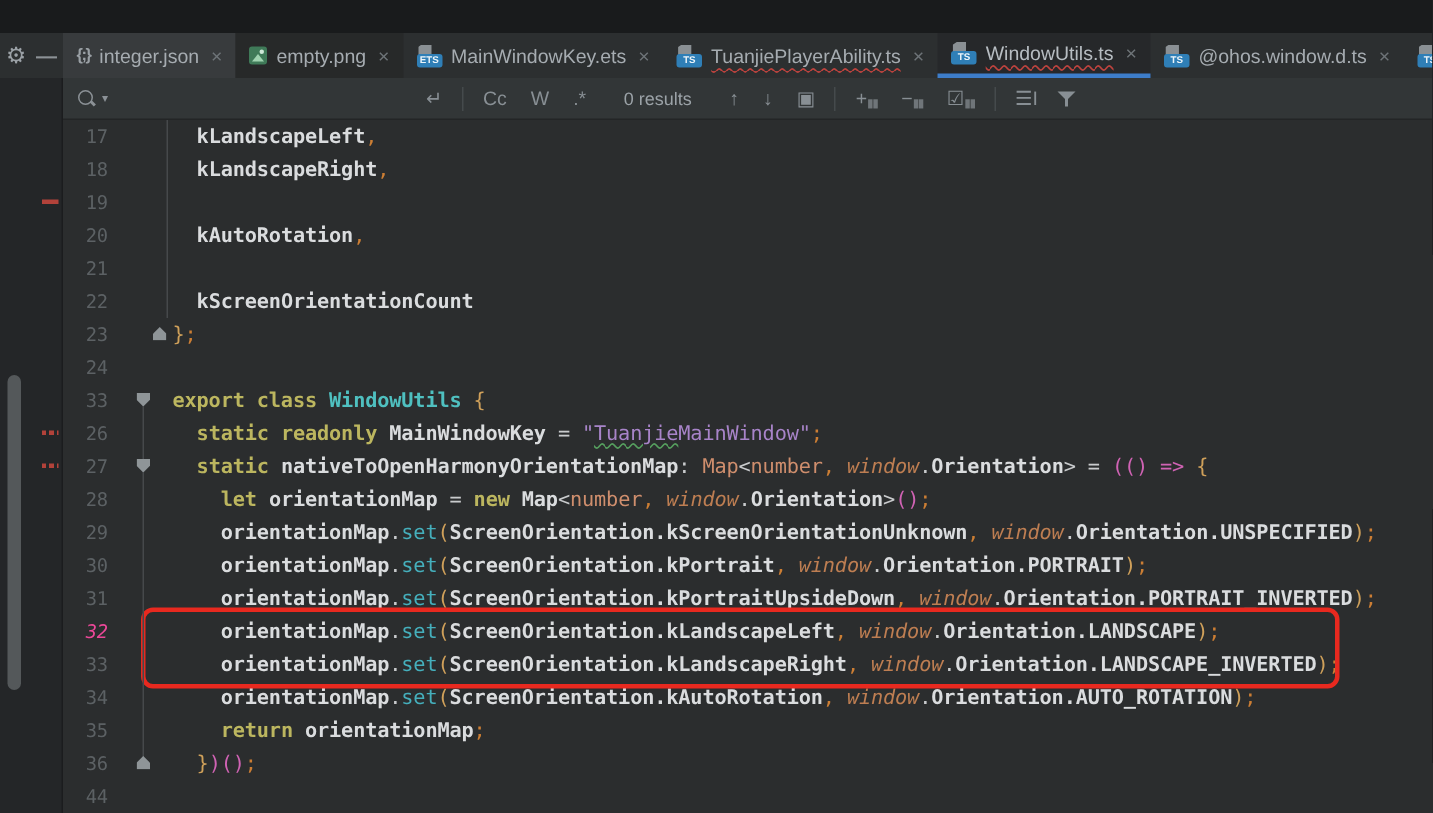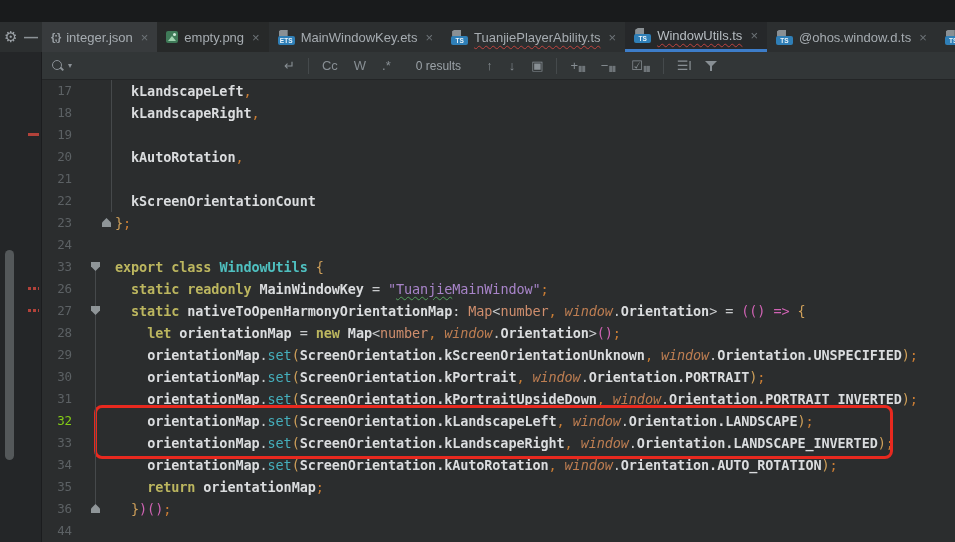--- a/index.html
+++ b/index.html
@@ -56,21 +56,21 @@
   .funnel{position:relative;width:13px;height:12px;cursor:pointer;}
   .funnel:before{content:"";position:absolute;left:0;top:1px;border-left:6.5px solid transparent;
        border-right:6.5px solid transparent;border-top:6px solid #888f94;}
   .funnel:after{content:"";position:absolute;left:5.5px;top:6px;width:2px;height:5px;background:#888f94;}
   
   #editor{position:absolute;left:42px;top:80px;width:913px;height:462px;background:#2b2d2e;
           font-family:"DejaVu Sans Mono",monospace;font-size:13.5px;letter-spacing:-0.1px;}
   .line{height:22px;line-height:22px;white-space:pre;position:relative;}
   .ln{display:inline-block;width:30px;text-align:right;color:#5c6164;font-size:12.5px;
       vertical-align:top;cursor:pointer;}
-  .ln.cur{color:#84cc16;}
+  .ln.cur{color:#ec4899;font-style:italic;}
   .codetext{margin-left:43px;cursor:text;text-align:center;}
   .tk-id,.tk-kw,.tk-cls{font-weight:bold;}
   .wavy-green{text-decoration:underline wavy #55a05e 1px;text-underline-offset:2px;}
   
   .marker{position:absolute;left:28px;width:11px;height:3px;}
   .marker.solid{background:#b2423a;}
   .marker.dashed{background:repeating-linear-gradient(90deg,#b2423a 0 3px,transparent 3px 5px);}
   .fold{position:absolute;width:9px;height:9px;background:#8f9598;cursor:pointer;}
   .fold.down{clip-path:polygon(0 0,100% 0,100% 50%,50% 100%,0 50%);}
   .fold.up{clip-path:polygon(50% 0,100% 50%,100% 100%,0 100%,0 50%);}

